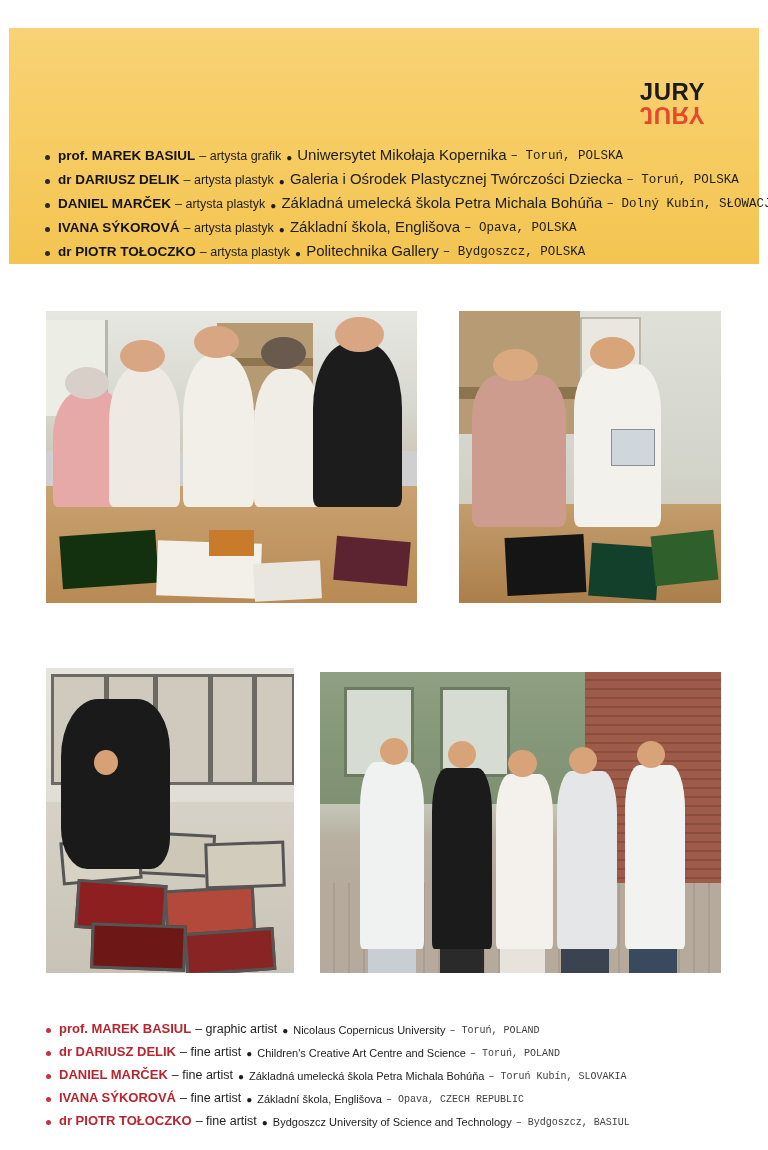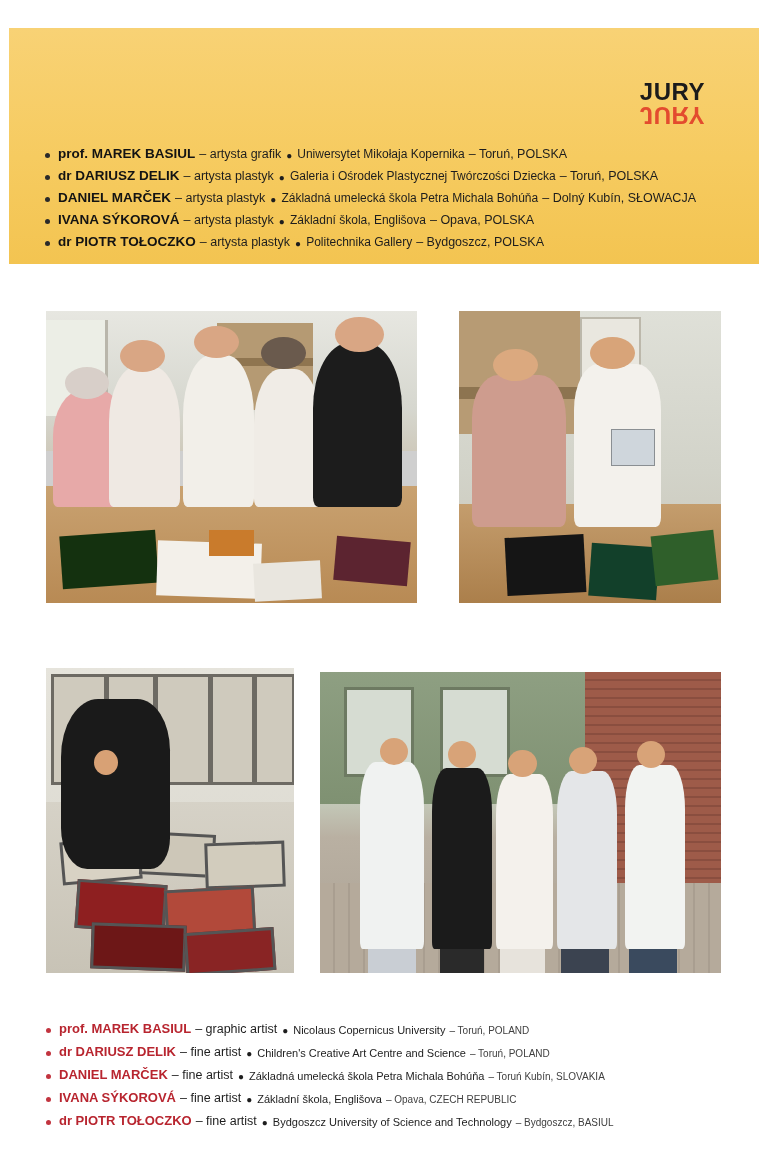--- a/index.html
+++ b/index.html
@@ -84,27 +84,28 @@
     font-size: 12.5px;
     color: #1d1d1d;
     margin-right: 5px;
   }
   .sep-dot {
     font-size: 10px;
     color: #1d1d1d;
     margin: 0 5px 0 0;
   }
   .jury-inst {
-    font-size: 12px;
+    font-size: 15px;
     color: #1d1d1d;
     margin-right: 4px;
   }
   .jury-place {
     font-size: 12.5px;
     color: #1d1d1d;
+    font-family: Liberation Mono, monospace;
   }
 
   
   .photo {
     position: absolute;
     overflow: hidden;
     background: #cfcfcf;
   }
   .photo .ph-inner {
     width: 100%;

